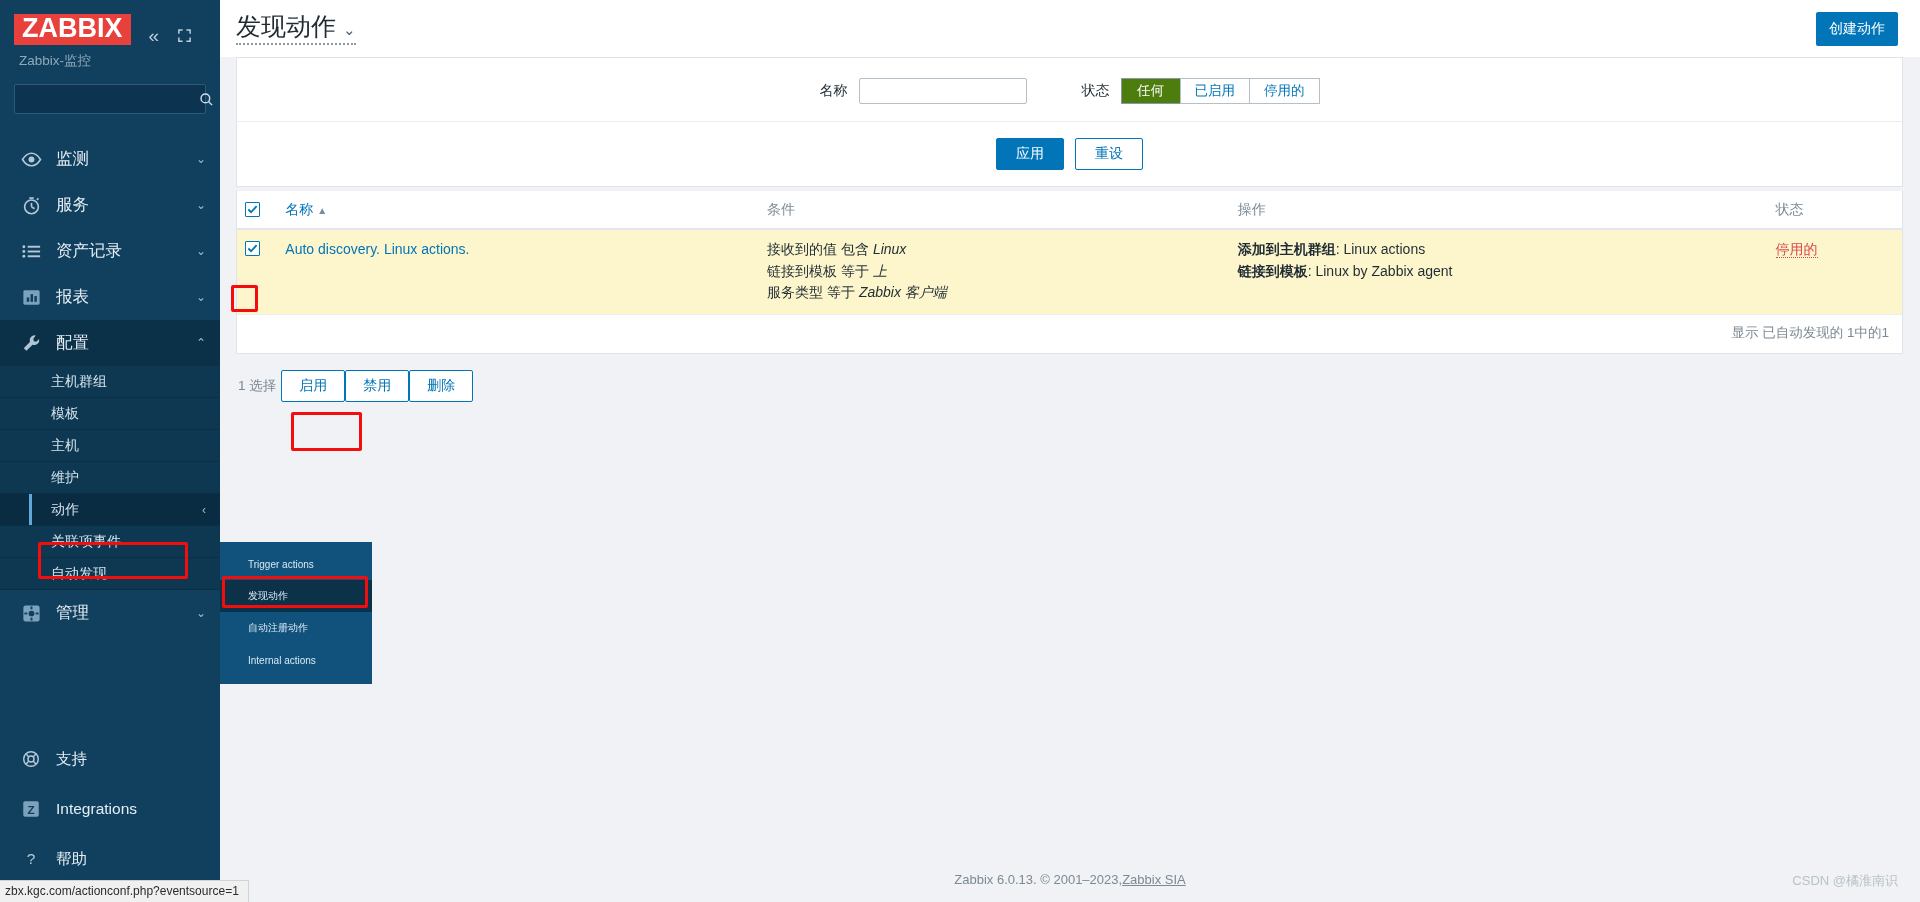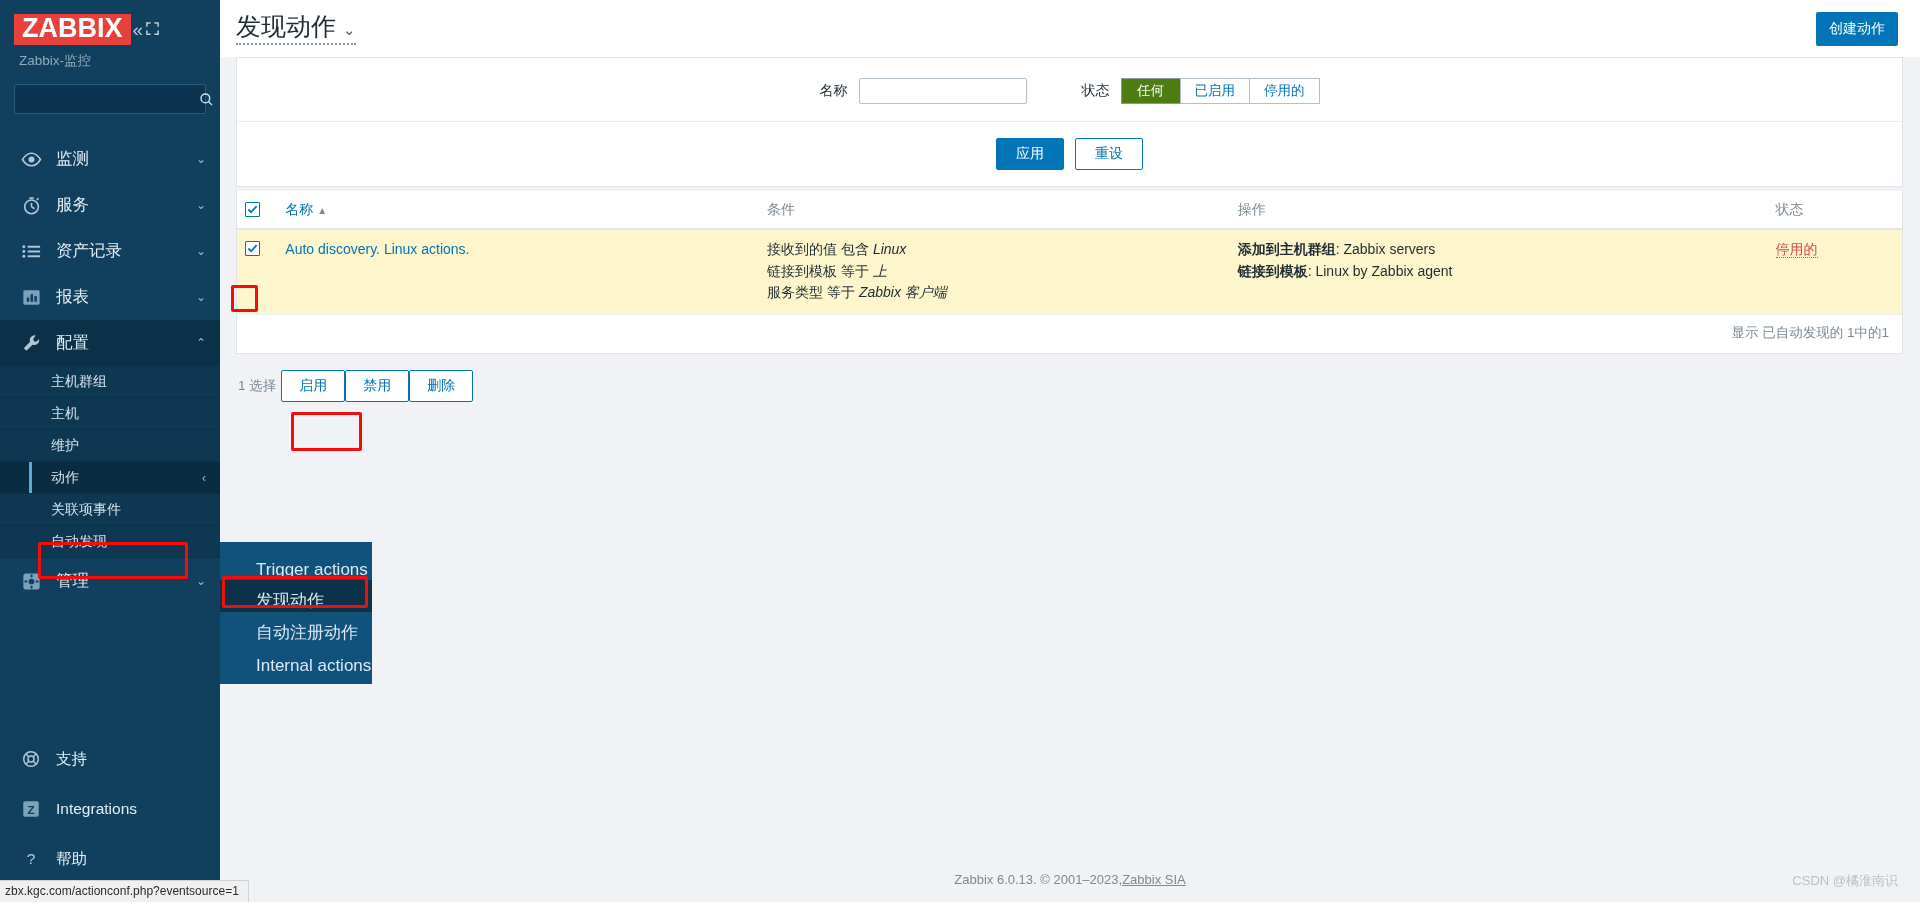--- a/index.html
+++ b/index.html
@@ -13,21 +13,21 @@
 
   
   #sidebar {
     width: 220px; height: 902px;
     background: #11405f;
     flex: 0 0 220px;
     position: relative;
     z-index: 30;
     color: #e8f0f5;
   }
-  .logo-row { display: flex; align-items: center; padding: 14px 14px 0 14px; gap: 2px; }
+  .logo-row { display: flex; align-items: flex-end; padding: 14px 14px 0 14px; gap: 18px; }
   .logo-box {
     background: #e8403a; color: #fff;
     font-size: 27px; font-weight: bold; letter-spacing: 0px;
     padding: 1px 8px 3px 8px; line-height: 1.0;
     font-family: "Liberation Sans", sans-serif;
   }
   .collapse-btn { color: #b9cddc; font-size: 19px; line-height: 1; cursor: pointer; }
   .expand-btn { color: #b9cddc; font-size: 15px; line-height: 1; cursor: pointer; }
   .server-name {
     color: #8fa9bb; font-size: 13.5px; padding: 7px 0 0 19px;
@@ -76,22 +76,22 @@
   
   .redbox { position: absolute; border: 3px solid #f40d0d; border-radius: 2px; pointer-events: none; z-index: 60; }
 
   
   #flyout {
     position: absolute; left: 220px; top: 542px;
     width: 152px; background: #11527d;
     z-index: 50; padding: 6px 0 8px 0;
   }
   .fly-item {
-    height: 32px; display: flex; align-items: flex-end;
-    padding-left: 36px; font-size: 17px; color: #d9e8f2; cursor: pointer;
+    height: 32px; display: flex; align-items: center;
+    padding-left: 28px; font-size: 10px; color: #d9e8f2; cursor: pointer;
   }
   .fly-item.sel { background: #0b3249; }
 
   
   #main { flex: 1; display: flex; flex-direction: column; background: #f0f2f5; min-width: 0; }
   .header {
     background: #fff; height: 57px; display: flex; align-items: center;
     padding: 0 22px 0 16px; flex: 0 0 57px;
   }
   .page-title {
@@ -297,20 +297,23 @@
             <path d="M15.4 2.6 a5.3 5.3 0 0 0 -6.1 6.9 L2.9 15.9 l2.8 2.8 l6.4 -6.4 a5.3 5.3 0 0 0 6.9 -6.1 l-3 3 l-2.6 -0.5 l-0.5 -2.6 z"></path>
           </svg>
         </span>
         <span class="nav-label">配置</span>
         <span class="nav-chev">⌃</span>
       </div>
 
       <div class="submenu">
         <div class="sub-item">
           <span>主机群组</span>
+        </div>
+        <div class="sub-item">
+          <span>模板</span>
         </div>
         <div class="sub-item">
           <span>主机</span>
         </div>
         <div class="sub-item">
           <span>维护</span>
         </div>
         <div class="sub-item active-bar current">
           <span>动作</span>
           <span class="sub-chev">‹</span>
@@ -464,21 +467,21 @@
                 </div>
                 <div class="cond-line">
                   <span>链接到模板 等于 </span><em>上</em>
                 </div>
                 <div class="cond-line">
                   <span>服务类型 等于 </span><em>Zabbix 客户端</em>
                 </div>
               </td>
               <td>
                 <div class="oper-line">
-                  <b>添加到主机群组</b><span>: </span><span>Zabbix servers</span>
+                  <b>添加到主机群组</b><span>: </span><span>Linux actions</span>
                 </div>
                 <div class="oper-line">
                   <b>链接到模板</b><span>: </span><span>Linux by Zabbix agent</span>
                 </div>
               </td>
               <td>
                 <span class="status-dis">停用的</span>
               </td>
             </tr>
           </tbody>

